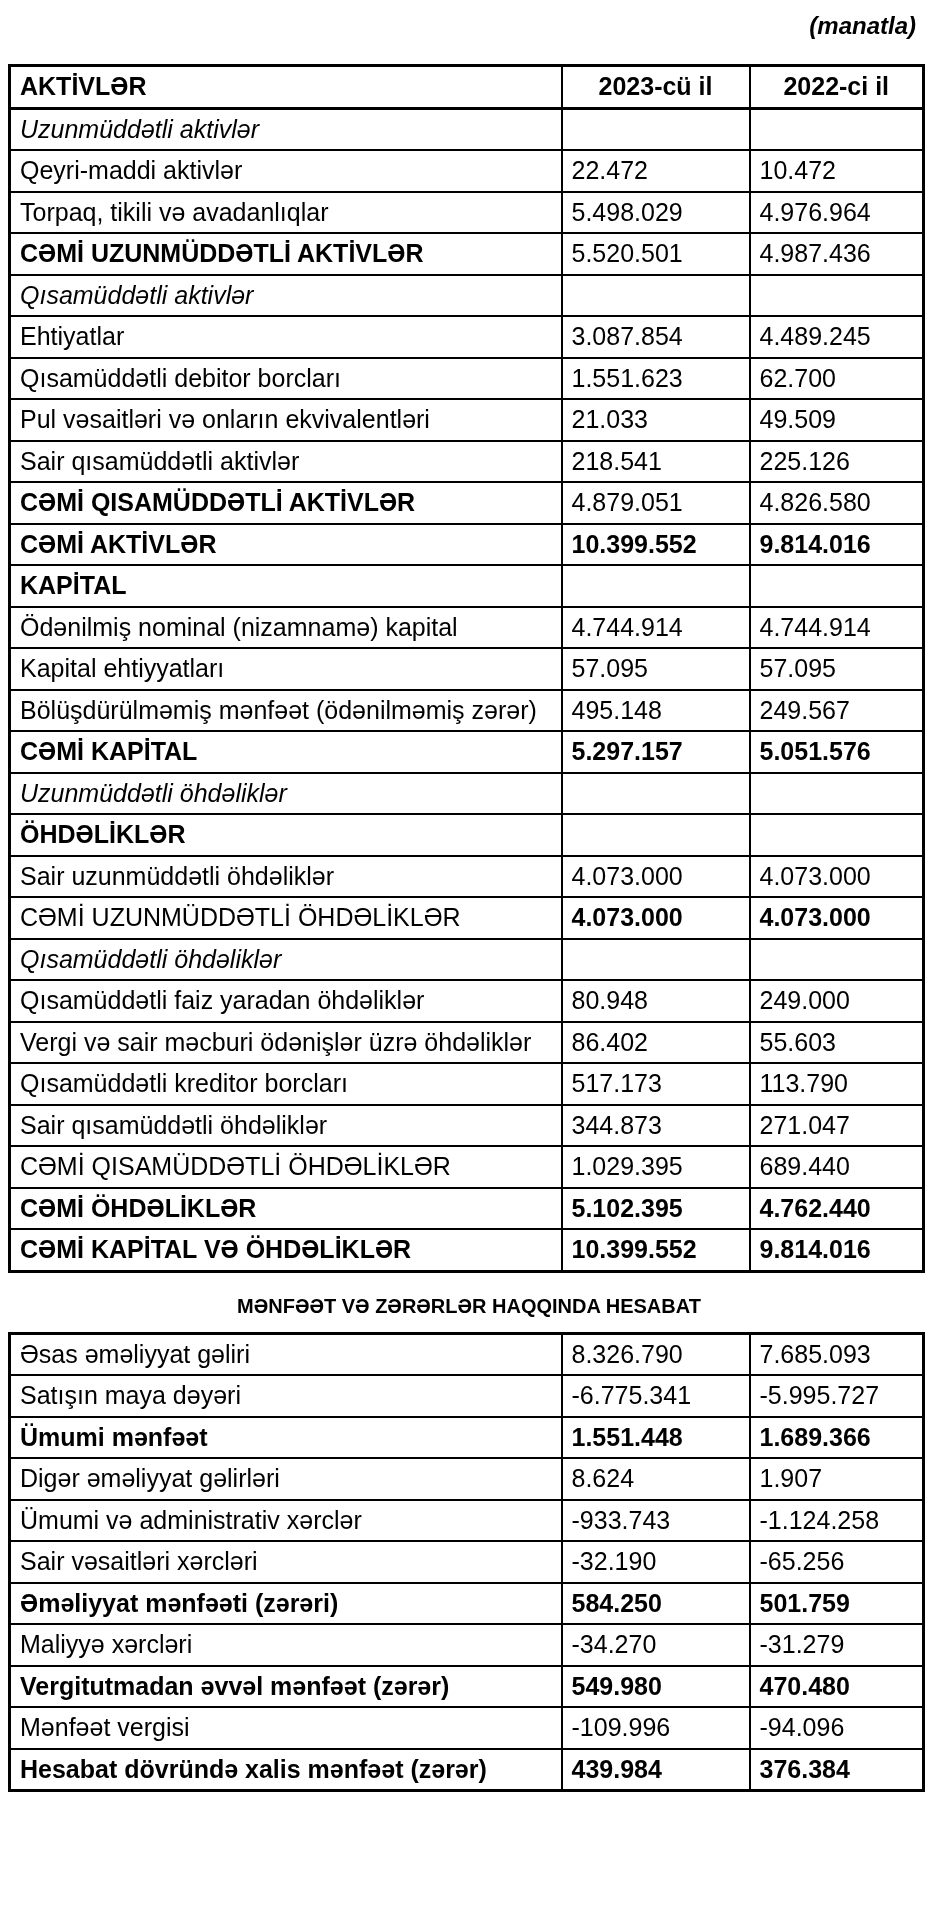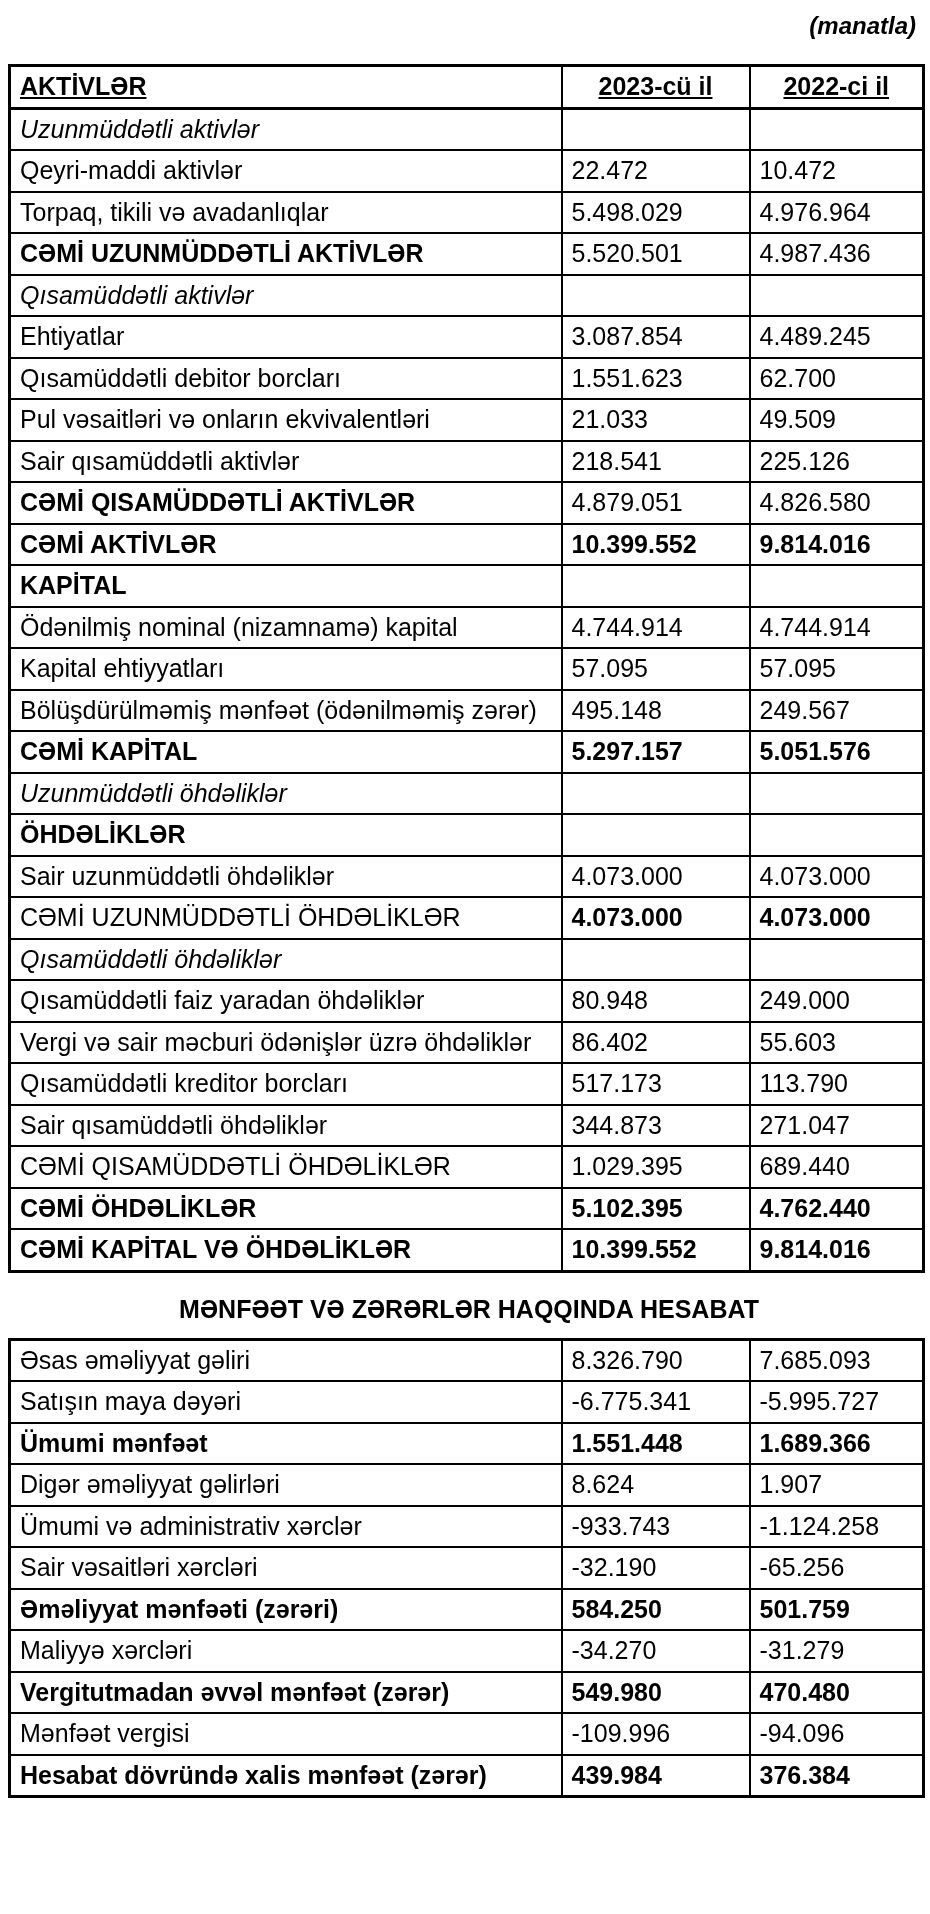--- a/index.html
+++ b/index.html
@@ -38,29 +38,28 @@
     line-height: 1.26;
     padding: 4px 9px;
     text-align: left;
     vertical-align: middle;
     overflow: hidden;
     word-wrap: break-word;
   }
   table.fin th {
     font-weight: bold;
     border-bottom: 3px solid #000;
-    text-decoration: underline;
   }
   table.fin th.year { text-align: center; }
   table.fin td.b { font-weight: bold; }
   table.fin td.i { font-style: italic; }
   .section-title {
     text-align: center;
     font-weight: bold;
-    font-size: 25px;
+    font-size: 20px;
     margin: 22px 0 14px 8px;
   }
 </style>
 </head>
 <body>
 
 <div class="page">
 
   <div class="unit-label">(manatla)</div>
 

